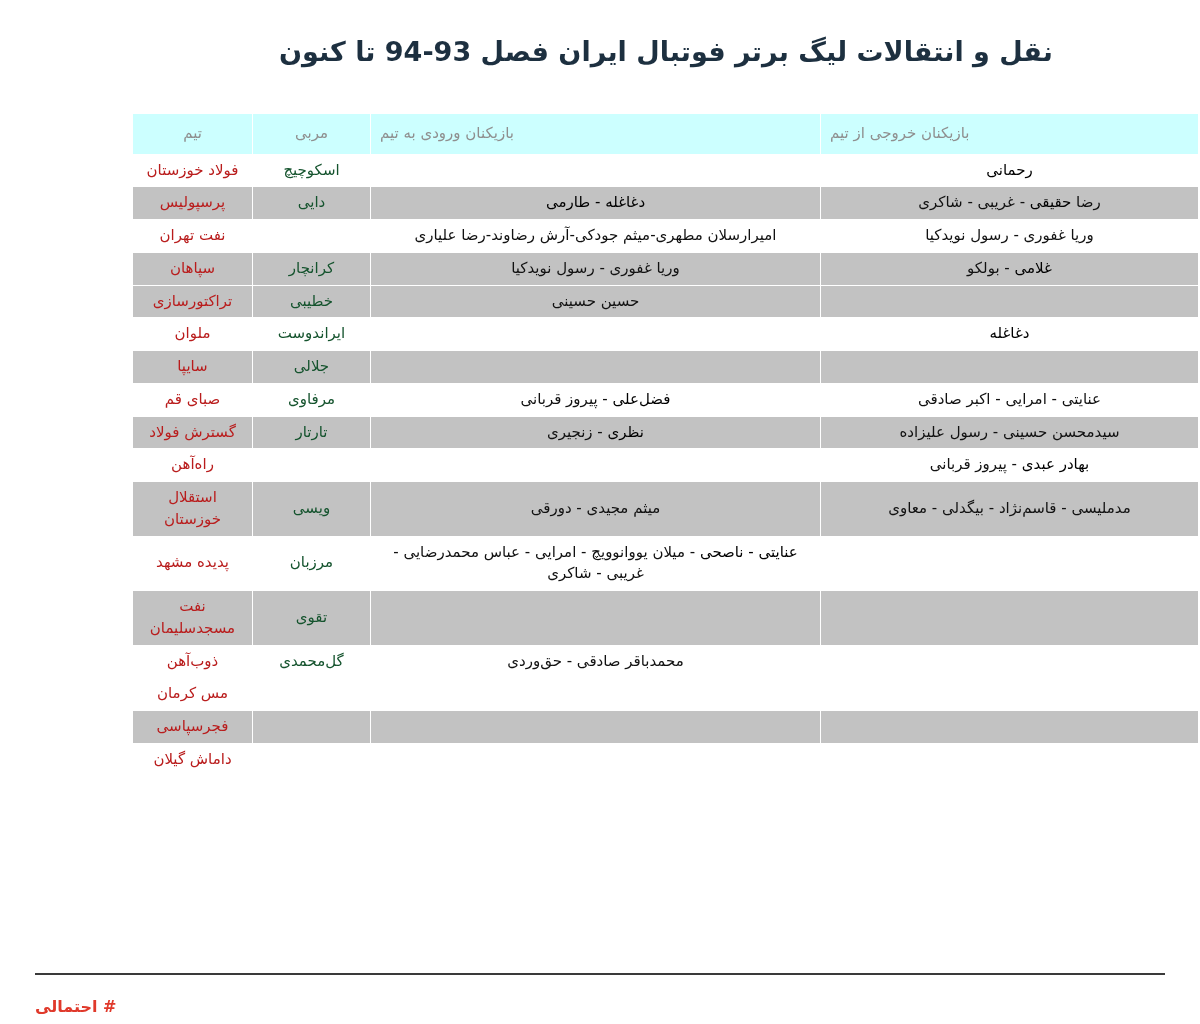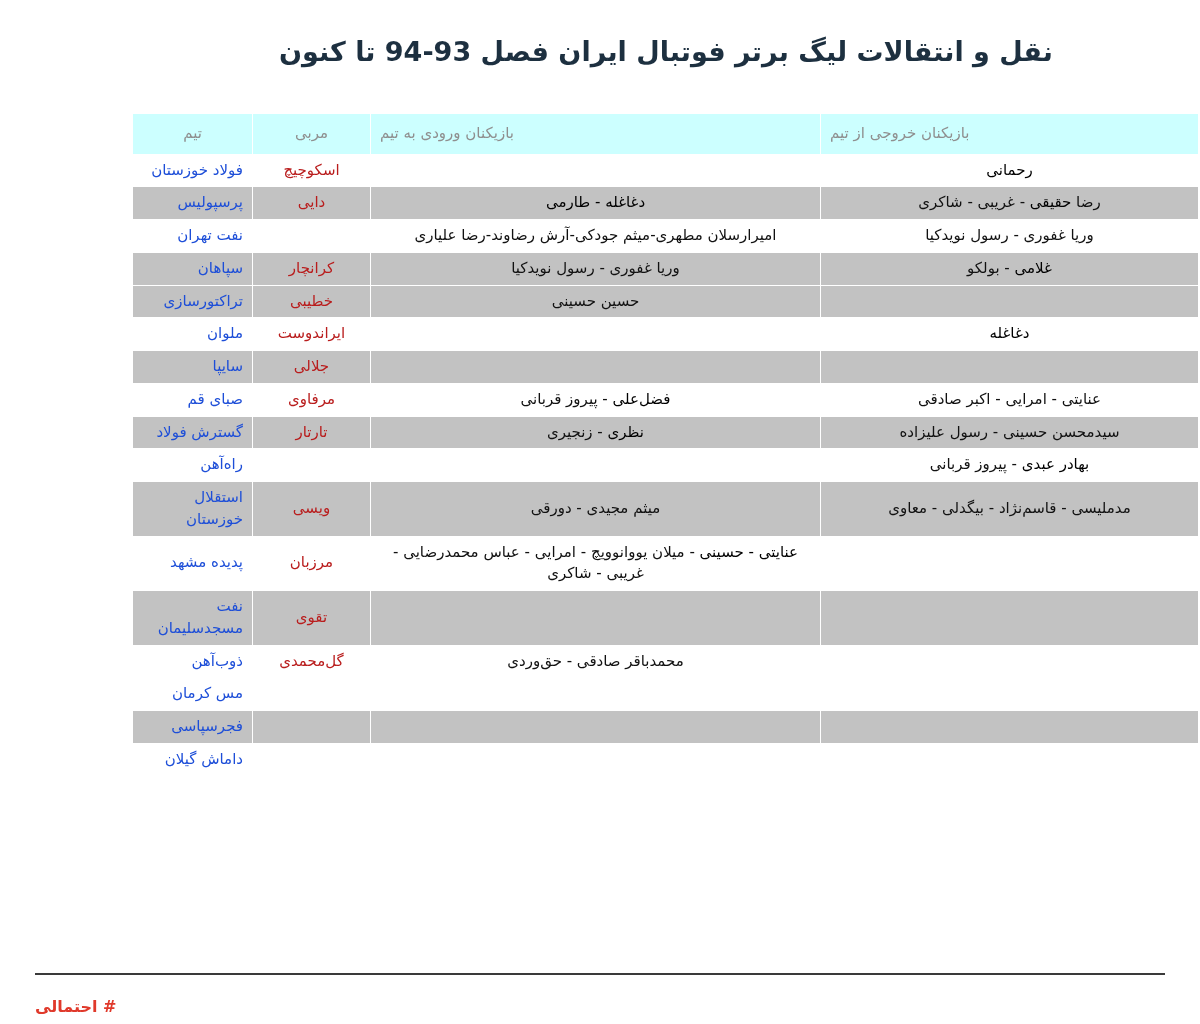--- a/index.html
+++ b/index.html
@@ -80,27 +80,28 @@
   
   col.c-team   { width: 120px; }
   col.c-coach  { width: 118px; }
   col.c-in     { width: 450px; }
   col.c-out    { width: 378px; }
 
   tbody tr.row-white td { background: #ffffff; }
   tbody tr.row-gray  td { background: #c2c2c2; }
 
   td.team {
-    font-size: 15px;
-    color: #1d4ed8;
+    text-align: center;
+    font-size: 15px;
+    color: #b91c1c;
   }
   td.coach {
     text-align: center;
     font-size: 15px;
-    color: #b91c1c;
+    color: #14532d;
   }
   td.players {
     text-align: center;
     font-size: 15px;
     color: #111;
   }
 
   .red { color: #000000; }
   .blk { color: #111111; }
 
@@ -220,21 +221,21 @@
             <td class="team">راه‌آهن</td>
           </tr>
           <tr class="row-gray">
             <td class="players"><span class="blk">مدملیسی - قاسم‌نژاد - بیگدلی - معاوی</span></td>
             <td class="players"><span class="blk">میثم مجیدی - دورقی</span></td>
             <td class="coach">ویسی</td>
             <td class="team">استقلال خوزستان</td>
           </tr>
           <tr class="row-white">
             <td class="players"></td>
-            <td class="players"><span class="red">عنایتی - حسینی</span><span class="blk"> - میلان یووانوویچ - امرایی - عباس محمدرضایی - غریبی - شاکری</span></td>
+            <td class="players"><span class="red">عنایتی - ناصحی</span><span class="blk"> - میلان یووانوویچ - امرایی - عباس محمدرضایی - غریبی - شاکری</span></td>
             <td class="coach">مرزبان</td>
             <td class="team">پدیده مشهد</td>
           </tr>
           <tr class="row-gray">
             <td class="players"></td>
             <td class="players"></td>
             <td class="coach">تقوی</td>
             <td class="team">نفت مسجدسلیمان</td>
           </tr>
           <tr class="row-white">

